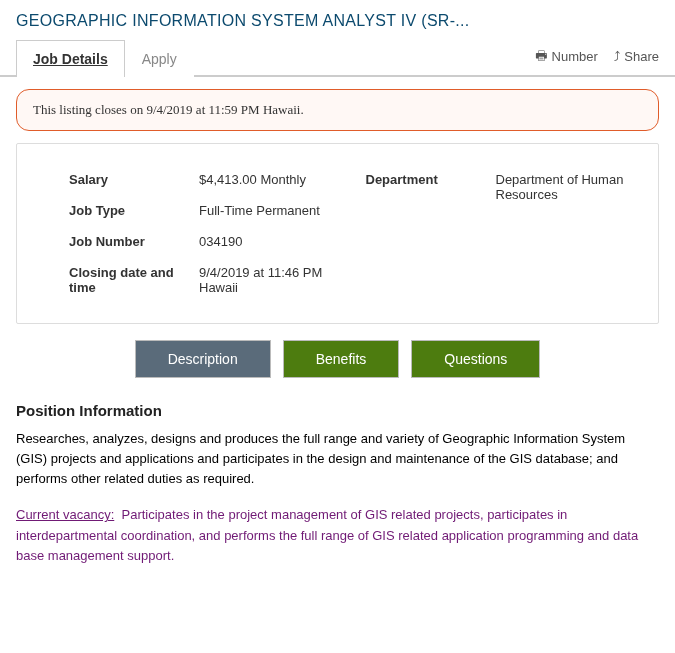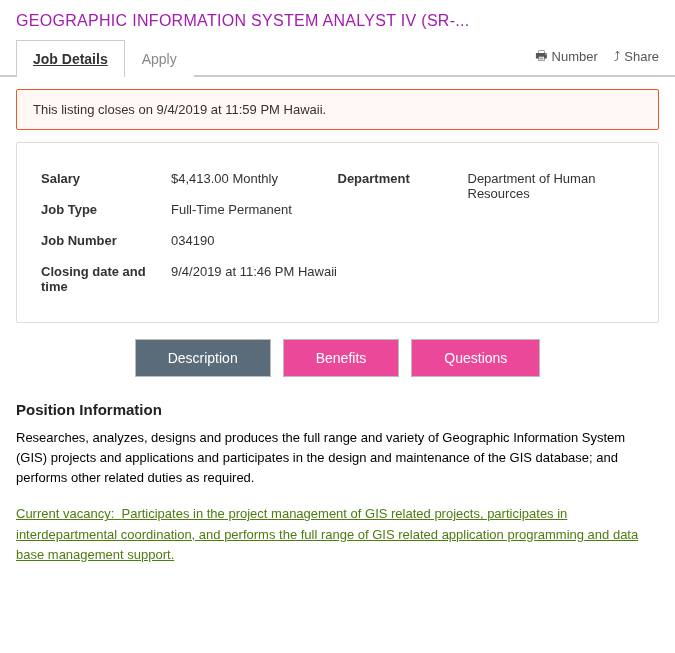--- a/index.html
+++ b/index.html
@@ -7,21 +7,21 @@
       font-family: Arial, sans-serif;
       font-size: 14px;
       color: #333;
       background: #fff;
       width: 675px;
     }
 
     .page-title {
       font-size: 16px;
       font-weight: normal;
-      color: #a21caf;
+      color: #0c4a6e;
       padding: 12px 16px 8px 16px;
       letter-spacing: 0.3px;
     }
 
     .tabs-bar {
       display: flex;
       align-items: center;
       border-bottom: 2px solid #ccc;
       padding: 0 16px;
       position: relative;
@@ -72,41 +72,43 @@
       font-size: 13px;
     }
 
     .notice-banner {
       margin: 12px 16px;
       border: 1px solid #e05c2a;
       background: #fff8f5;
       padding: 12px 16px;
       font-size: 13px;
       color: #333;
-      border-radius: 2px;
+      border-radius: 13px;
+      font-family: Liberation Serif, serif;
     }
 
     .info-card {
       margin: 0 16px 16px 16px;
       border: 1px solid #ddd;
       padding: 20px 24px;
       border-radius: 2px;
     }
 
     .info-grid {
       display: grid;
       grid-template-columns: 1fr 1fr;
       gap: 0;
     }
 
     .info-row {
       display: grid;
       grid-template-columns: 130px 1fr;
       padding: 8px 0;
       align-items: start;
+      margin-left: 28px;
     }
 
     .info-label {
       font-weight: bold;
       font-size: 13px;
       color: #333;
     }
 
     .info-value {
       font-size: 13px;
@@ -137,21 +139,21 @@
       display: flex;
       justify-content: center;
       gap: 12px;
       margin: 16px 0 20px 0;
     }
 
     .desc-tab {
       padding: 10px 32px;
       font-size: 14px;
       cursor: pointer;
-      background: #ec4899;
+      background: #4d7c0f;
       color: #fff;
       border: 1px solid #bbb;
     }
 
     .desc-tab.active {
       background: #5a6b7a;
       color: #fff;
     }
 
     .content-area {
@@ -172,22 +174,21 @@
       margin-bottom: 16px;
     }
 
     .section-text a, .underline-text {
       text-decoration: underline;
     }
 
     .vacancy-text {
       font-size: 13px;
       line-height: 1.55;
-      color: #4d7c0f;
-      text-decoration: underline;
+      color: #701a75;
     }
   </style>
 </head>
 <body>
 
 <h1 class="page-title">GEOGRAPHIC INFORMATION SYSTEM ANALYST IV (SR-...</h1>
 
 <div class="tabs-bar">
   <div class="tab active">Job Details</div>
   <div class="tab">Apply</div>

